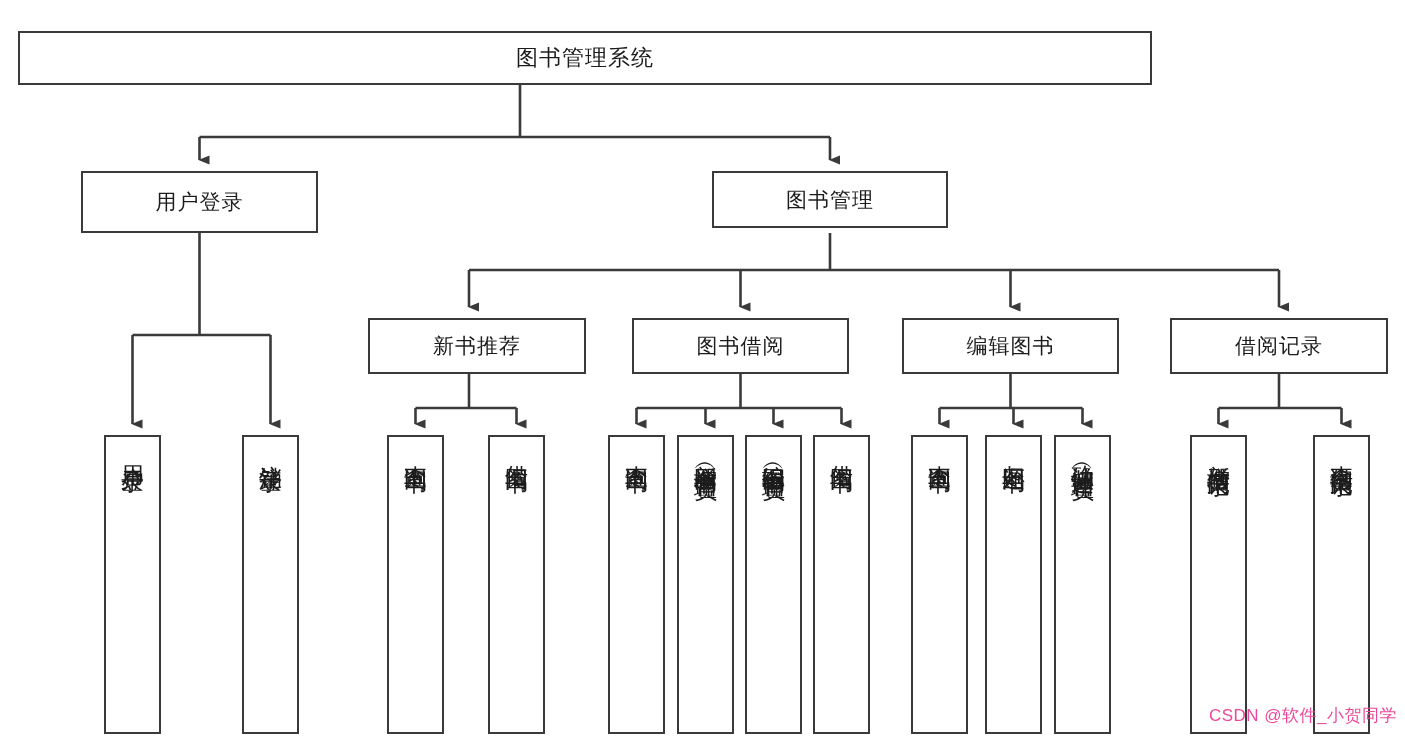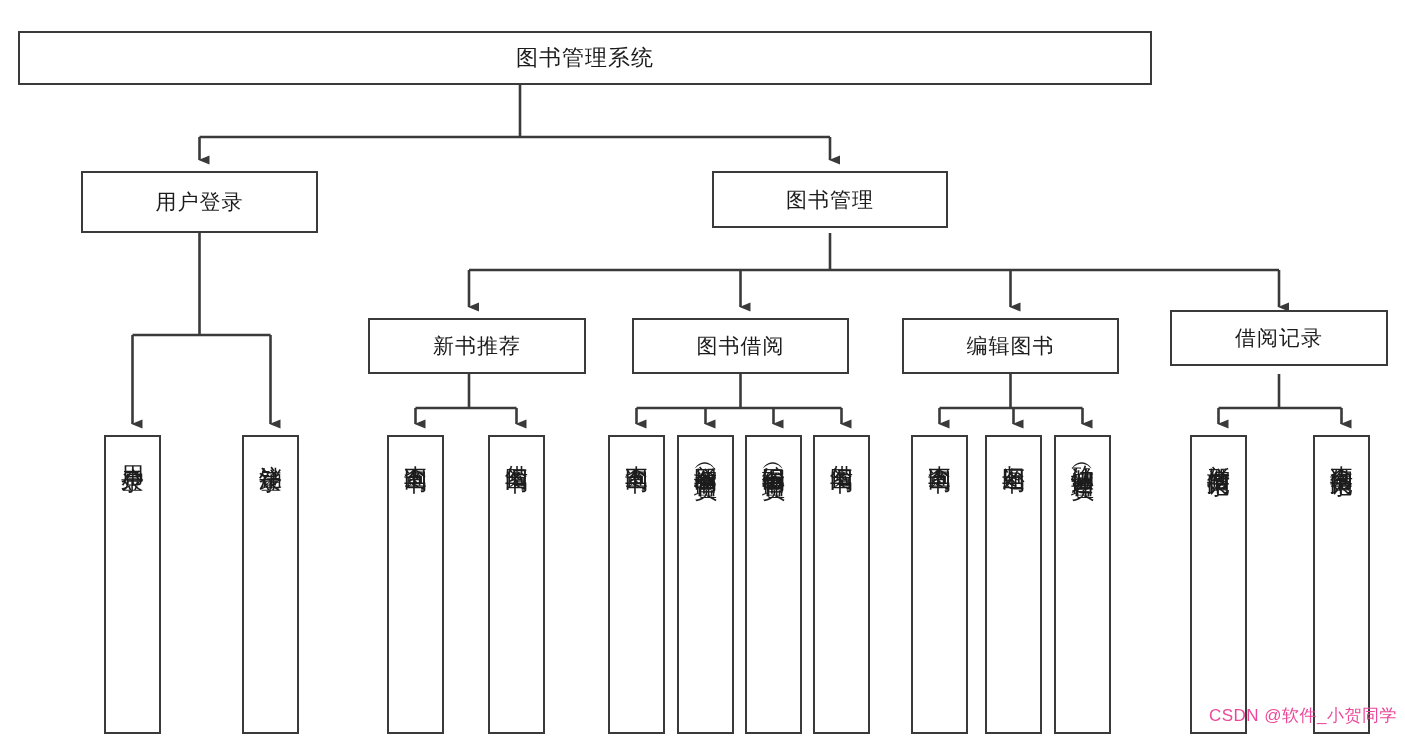--- a/index.html
+++ b/index.html
@@ -138,21 +138,21 @@
 
   <div class="node horiz" style="left:360px; top:318px; width:218px; height:56px;margin-left:8px;">
     <span>新书推荐</span>
   </div>
   <div class="node horiz" style="left:632px; top:318px; width:217px; height:56px;">
     <span>图书借阅</span>
   </div>
   <div class="node horiz" style="left:902px; top:318px; width:217px; height:56px;">
     <span>编辑图书</span>
   </div>
-  <div class="node horiz" style="left:1170px; top:310px; width:218px; height:56px;">
+  <div class="node horiz" style="left:1170px; top:318px; width:218px; height:56px;">
     <span>借阅记录</span>
   </div>
 
   <div class="node vert" style="left:104px; top:435px; width:57px; height:299px;">
     <span class="vert-label">用户登录</span>
   </div>
   <div class="node vert" style="left:242px; top:435px; width:57px; height:299px;">
     <span class="vert-label">注销登录</span>
   </div>
 

